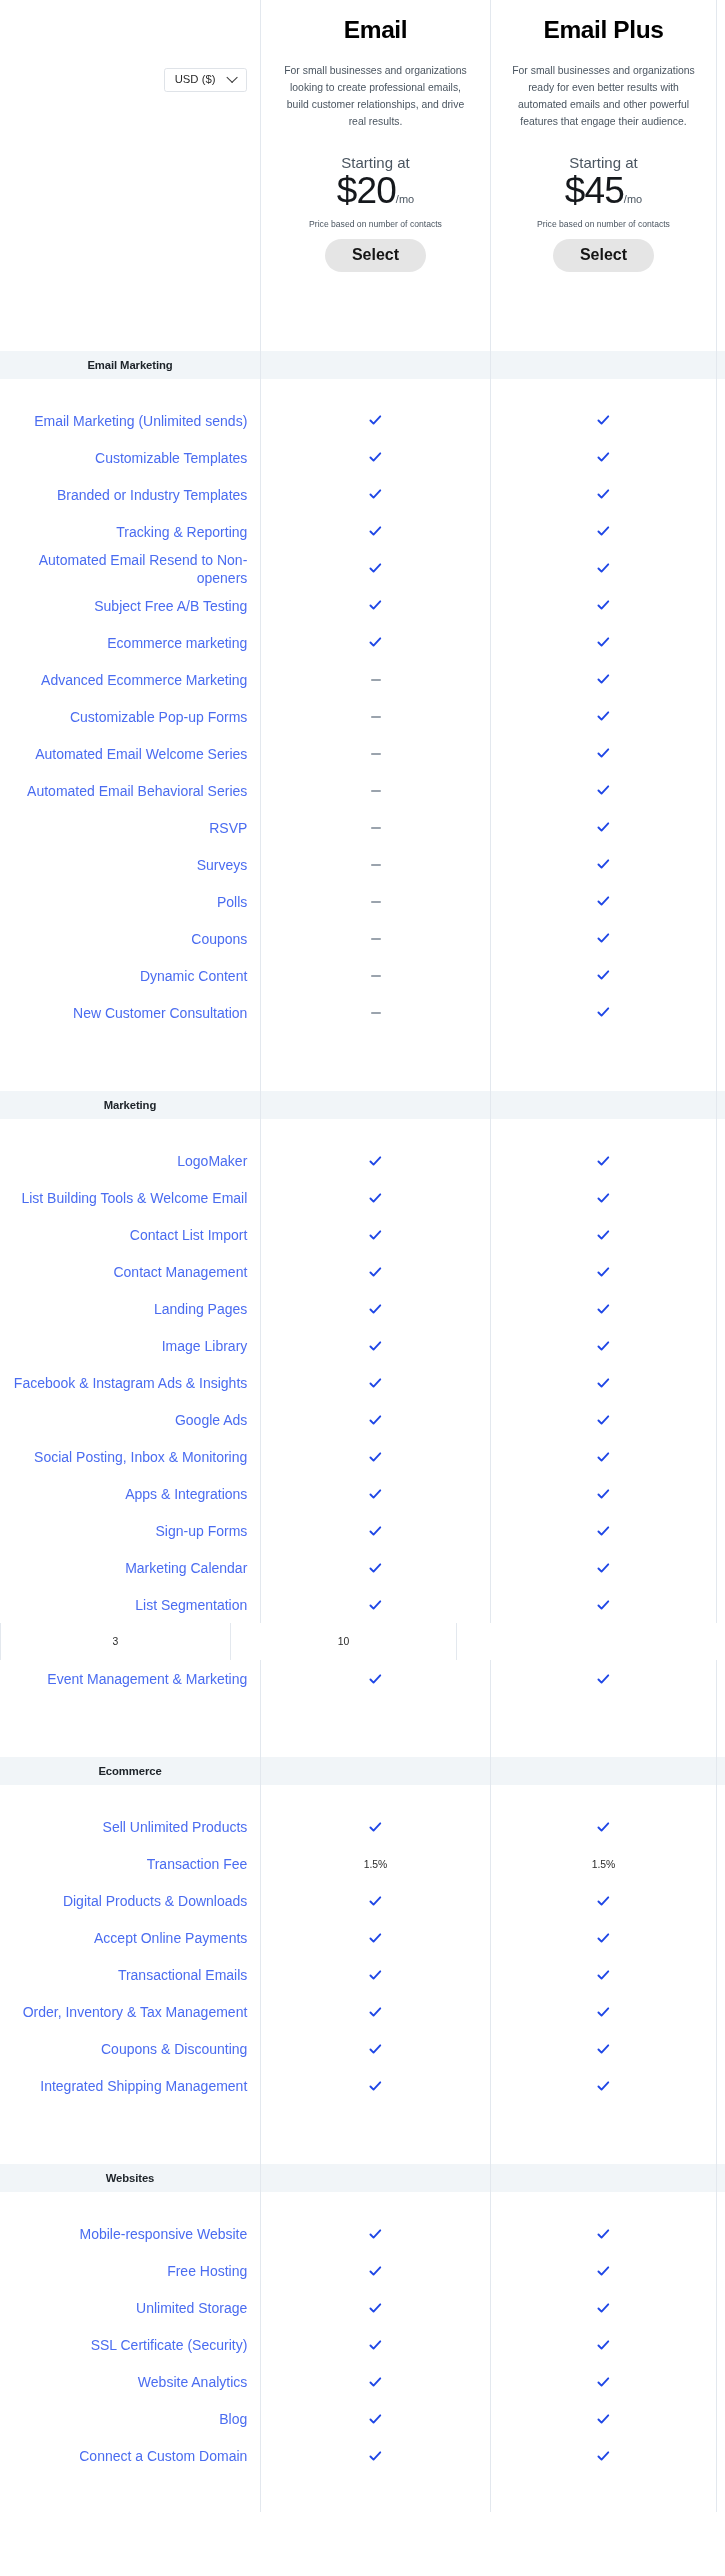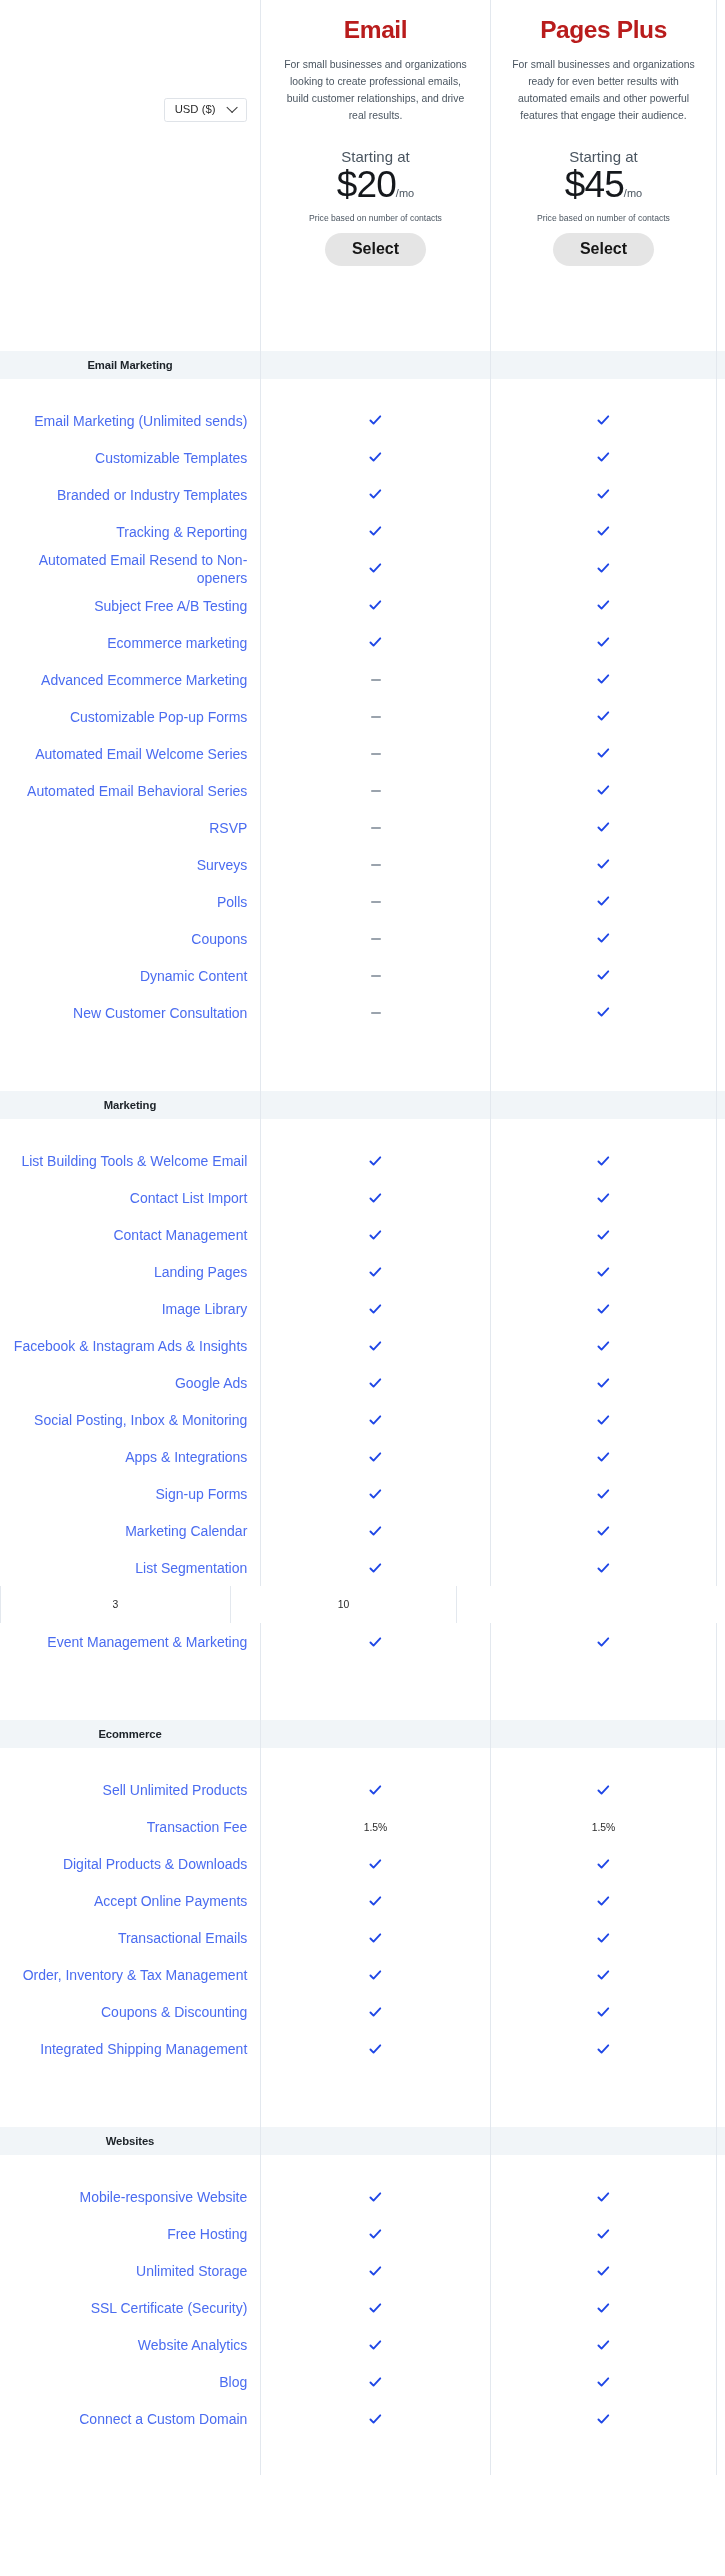--- a/index.html
+++ b/index.html
@@ -45,21 +45,21 @@
   }
   .c-tail {
     flex: 1 1 auto;
   }
 
   
   .hdr { height: 327px; }
   .hdr .c-feat {
     align-items: flex-start;
     justify-content: flex-end;
-    padding-top: 98px;
+    padding-top: 68px;
   }
   .hdr .c-plan {
     flex-direction: column;
     align-items: center;
     justify-content: flex-start;
     padding: 16.3px 18px 0 18px;
     text-align: center;
   }
 
   .currency-select {
@@ -78,23 +78,23 @@
   .chev {
     width: 8.2px; height: 8.2px;
     border-right: 1.5px solid #3a3a3a;
     border-bottom: 1.5px solid #3a3a3a;
     transform: rotate(45deg) translate(-1.8px,-1.8px);
   }
 
   .plan-title {
     font-size: 24.5px;
     font-weight: 700;
-    color: #b91c1c;
+    color: #000000;
     letter-spacing: -0.4px;
-    margin-bottom: 13px;
+    margin-bottom: 19px;
   }
   .plan-desc {
     font-size: 10.4px;
     line-height: 1.62;
     color: #4a5560;
     max-width: 191px;
     margin-bottom: 23.6px;
   }
   .starting {
     font-size: 15px;
@@ -204,21 +204,21 @@
       <div class="starting">Starting at</div>
       <div class="price-line">
         <span class="price">$20</span>
         <span class="per">/mo</span>
       </div>
       <div class="price-note">Price based on number of contacts</div>
       <button class="btn-select">Select</button>
     </div>
 
     <div class="c-plan last">
-      <div class="plan-title">Pages Plus</div>
+      <div class="plan-title">Email Plus</div>
       <div class="plan-desc">For small businesses and organizations ready for even better results with automated emails and other powerful features that engage their audience.</div>
       <div class="starting">Starting at</div>
       <div class="price-line">
         <span class="price">$45</span>
         <span class="per">/mo</span>
       </div>
       <div class="price-note">Price based on number of contacts</div>
       <button class="btn-select">Select</button>
     </div>
 
@@ -567,20 +567,40 @@
         <div class="c-tail"></div>
       </div>
       <div class="row gap">
         <div class="c-feat"></div>
         <div class="c-plan"></div>
         <div class="c-plan last"></div>
         <div class="c-tail"></div>
       </div>
       <div class="row frow">
         <div class="c-feat">
+          <span class="feat-label">LogoMaker</span>
+        </div>
+        <div class="c-plan">
+          <span class="check">
+            <svg width="12.7" height="12.7" viewBox="0 0 14 14">
+              <path d="M1.6 7.2 L5 10.6 L12.4 2.6" fill="none" stroke="#1f47e6" stroke-width="2.1" stroke-linecap="round" stroke-linejoin="round"></path>
+            </svg>
+          </span>
+        </div>
+        <div class="c-plan last">
+          <span class="check">
+            <svg width="12.7" height="12.7" viewBox="0 0 14 14">
+              <path d="M1.6 7.2 L5 10.6 L12.4 2.6" fill="none" stroke="#1f47e6" stroke-width="2.1" stroke-linecap="round" stroke-linejoin="round"></path>
+            </svg>
+          </span>
+        </div>
+        <div class="c-tail"></div>
+      </div>
+      <div class="row frow">
+        <div class="c-feat">
           <span class="feat-label">List Building Tools &amp; Welcome Email</span>
         </div>
         <div class="c-plan">
           <span class="check">
             <svg width="12.7" height="12.7" viewBox="0 0 14 14">
               <path d="M1.6 7.2 L5 10.6 L12.4 2.6" fill="none" stroke="#1f47e6" stroke-width="2.1" stroke-linecap="round" stroke-linejoin="round"></path>
             </svg>
           </span>
         </div>
         <div class="c-plan last">

